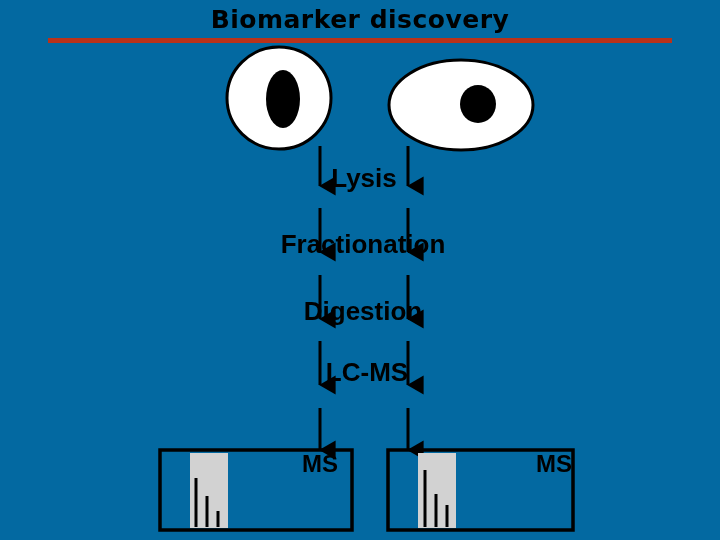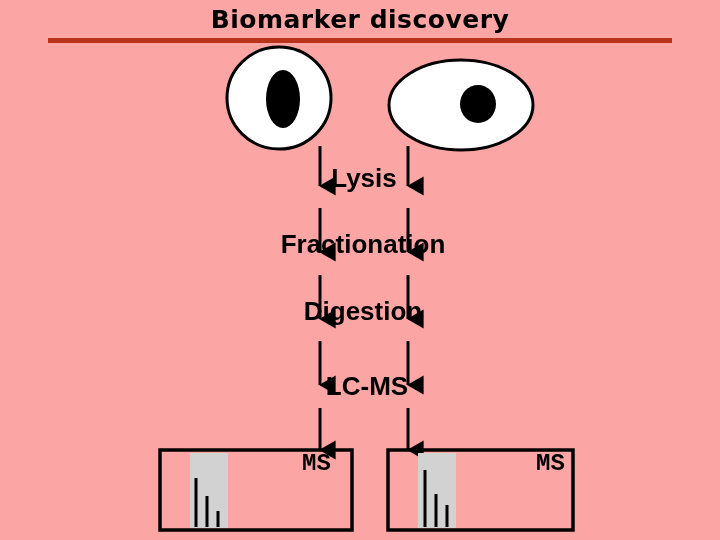--- a/index.html
+++ b/index.html
@@ -8,21 +8,21 @@
     padding: 0;
     background: #ffffff;
   }
   body {
     font-family: "Liberation Sans", sans-serif;
   }
   #slide {
     position: relative;
     width: 720px;
     height: 540px;
-    background: #fca5a5;
+    background: #0369a1;
     overflow: hidden;
   }
   
   #title {
     position: absolute;
     left: 0;
     top: 5px;
     width: 720px;
     text-align: center;
     font-family: "DejaVu Sans", sans-serif;
@@ -54,25 +54,25 @@
     font-family: "Liberation Sans", sans-serif;
     font-size: 26px;
     font-weight: bold;
     color: #000000;
     white-space: nowrap;
     text-align: center;
   }
   #label-lysis   { left: 264px; top: 163px; width: 200px; }
   #label-fract   { left: 263px; top: 229px; width: 200px; }
   #label-digest  { left: 263px; top: 296px; width: 200px; text-align: center; }
-  #label-lcms    { left: 267px; top: 371px; width: 200px; }
+  #label-lcms    { left: 267px; top: 357px; width: 200px; }
   
   .ms-label {
     position: absolute;
-    font-family: Liberation Mono, monospace;
+    font-family: Liberation Sans, sans-serif;
     font-size: 24px;
     font-weight: bold;
     color: #000000;
     white-space: nowrap;
   }
   #ms-label-left  { left: 302px; top: 450px; }
   #ms-label-right { left: 536px; top: 450px; }
 </style>
 </head>
 <body>

